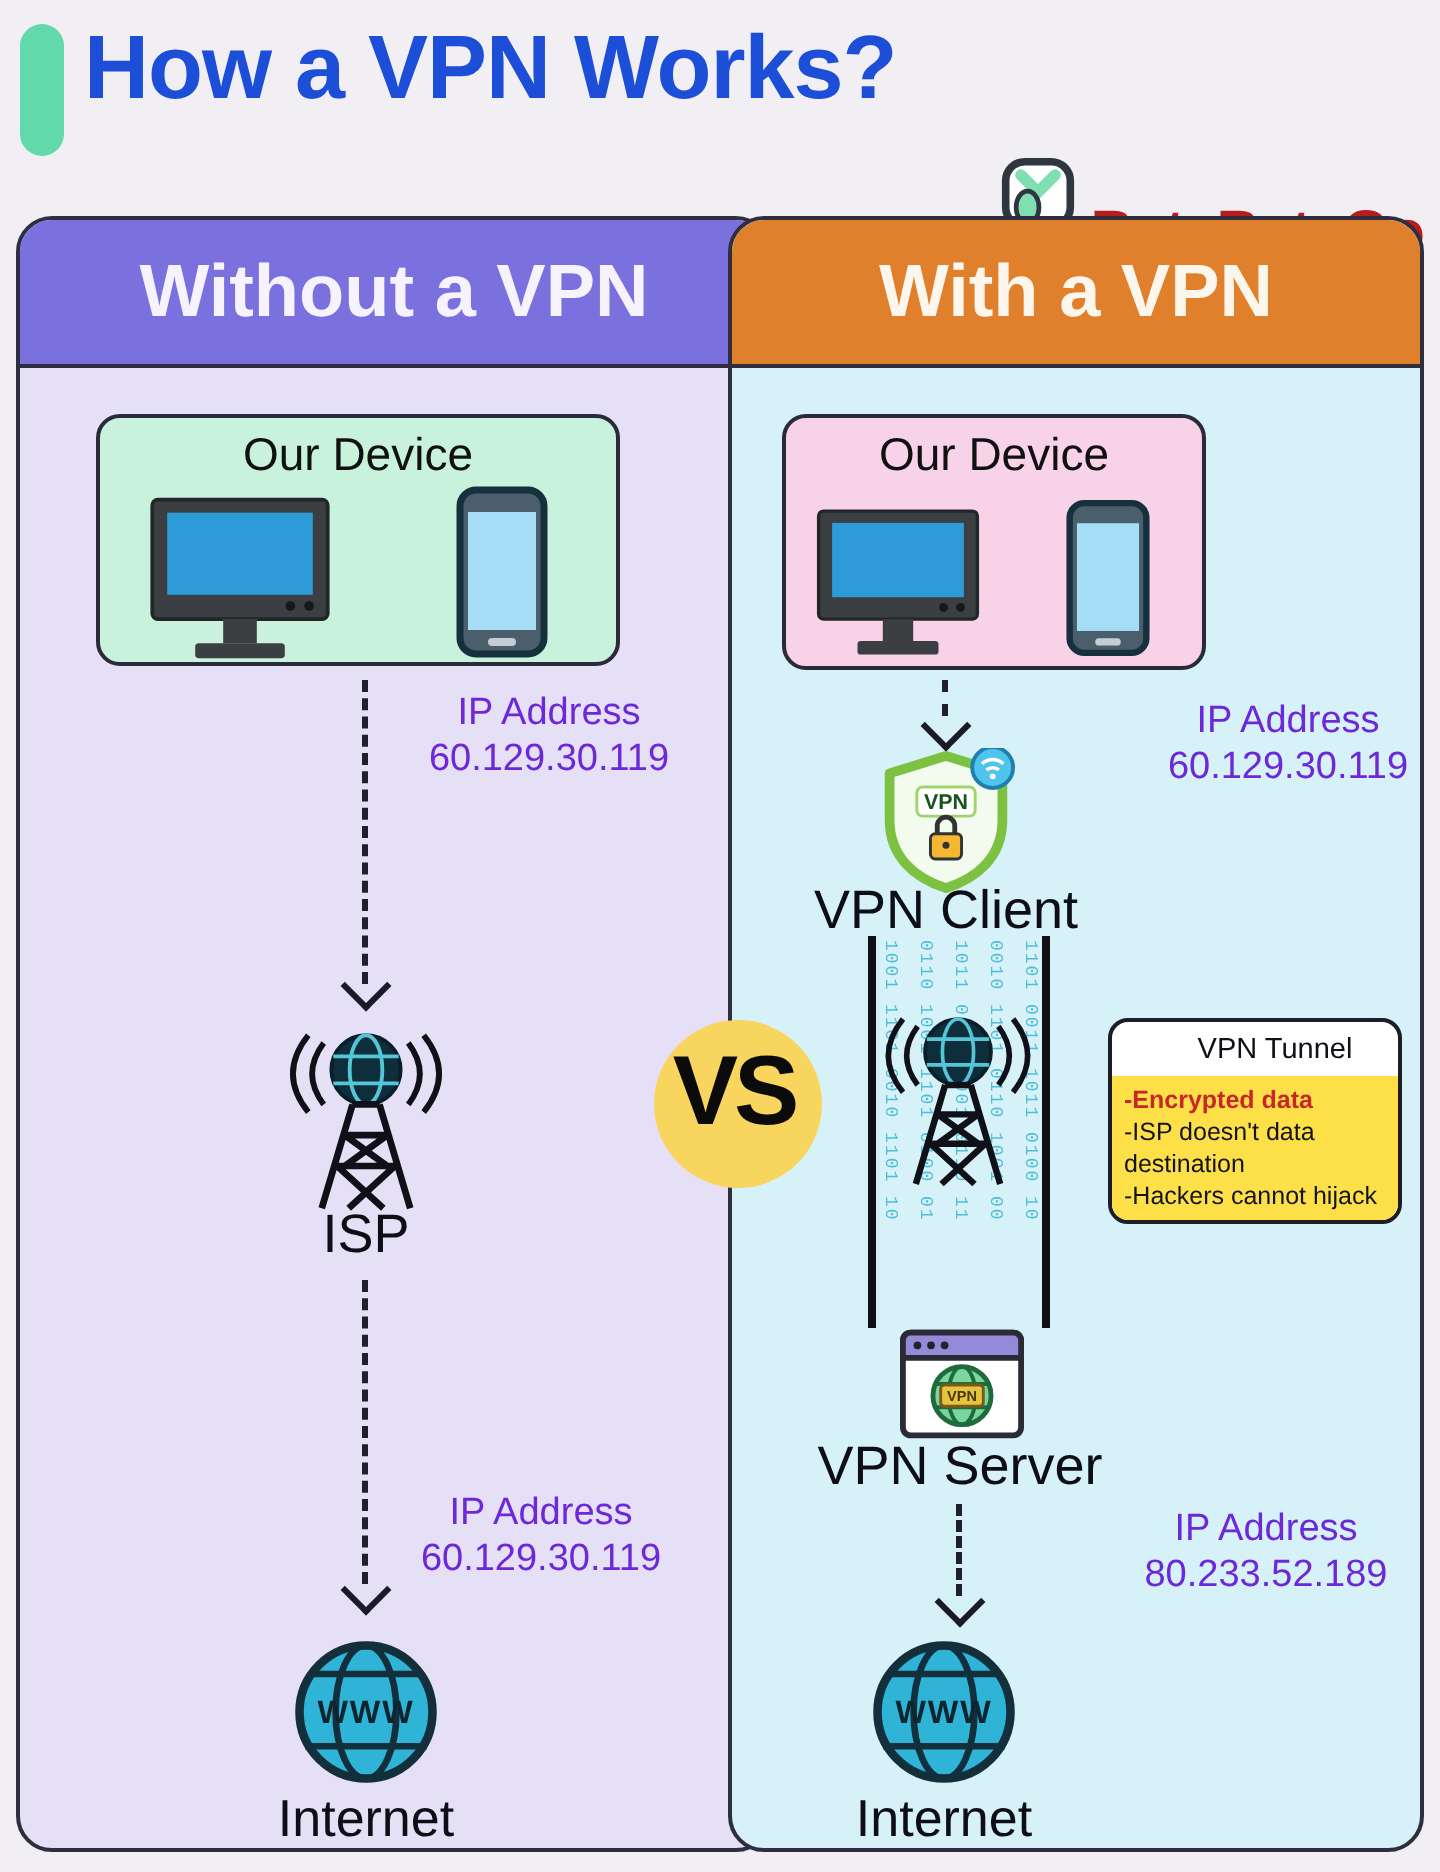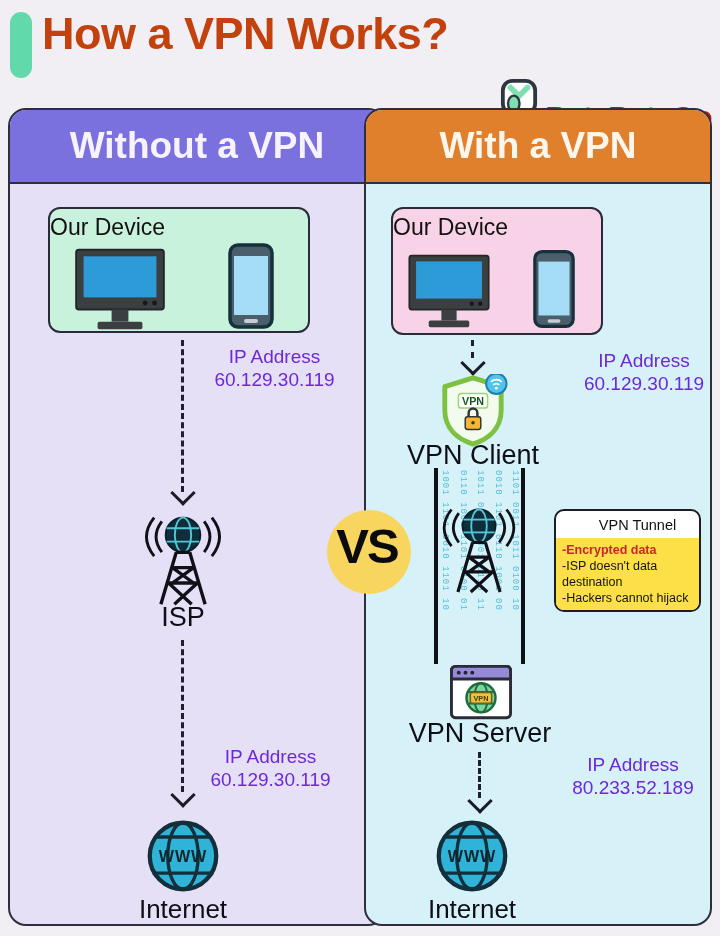--- a/index.html
+++ b/index.html
@@ -1,38 +1,38 @@
 <!DOCTYPE html>
 <html><head>
 <meta charset="utf-8">
 <style>
   html,body{margin:0;padding:0;}
   body{font-family:"Liberation Sans",sans-serif;background:#e9e7ec;}
   .stage{position:relative;width:720px;height:936px;background:#f1eff4;overflow:hidden;}
 
   
   .accent-bar{position:absolute;left:10px;top:12px;width:22px;height:66px;border-radius:11px;background:#62d9aa;}
-  .main-title{position:absolute;left:42px;top:8px;font-size:45px;font-weight:900;color:#c2410c;letter-spacing:-0.5px;}
+  .main-title{position:absolute;left:42px;top:8px;font-size:45px;font-weight:900;color:#1d4ed8;letter-spacing:-0.5px;}
   .brand{position:absolute;top:60px;right:8px;display:flex;align-items:center;gap:7px;}
   .brand-text{font-size:30px;color:#b91c1c;font-weight:600;letter-spacing:-0.5px;margin-top:40px;}
 
   
   .panel{position:absolute;top:108px;height:818px;border:2.5px solid #2e2e3e;border-radius:18px;overflow:hidden;box-sizing:border-box;}
   .panel-left{left:8px;width:378px;background:#e5e0f5;}
   .panel-right{left:364px;width:348px;background:#d6f2f8;}
   .panel-header{height:74px;display:flex;align-items:center;justify-content:center;
     font-size:37px;font-weight:bold;color:#f6f3ff;border-bottom:2.5px solid #2e2e3e;box-sizing:border-box;}
   .panel-left .panel-header{background:#7a71de;}
   .panel-right .panel-header{background:#e07f2c;color:#fdf6ec;}
 
   
   .device-box{position:absolute;border:2.5px solid #2a2a3a;border-radius:12px;box-sizing:border-box;}
   .device-box-left{left:38px;top:97px;width:262px;height:126px;background:#c8f2dc;}
   .device-box-right{left:25px;top:97px;width:212px;height:128px;background:#f8d2e6;}
-  .device-label{text-align:left;margin-top:5px;font-size:23px;color:#111;}
+  .device-label{text-align:center;margin-top:5px;font-size:23px;color:#111;}
 
   .abs{position:absolute;}
   .dash-v{position:absolute;width:0;border-left:3.5px dashed #1f1f2e;}
   .arrow-down{position:absolute;width:15px;height:15px;border-left:3.5px solid #1b1b28;border-bottom:3.5px solid #1b1b28;transform:rotate(-45deg);}
 
   .ip-text{position:absolute;font-size:19px;color:#6d28d9;text-align:center;line-height:1.2;}
   .node-label{position:absolute;font-size:27px;color:#0e0e16;text-align:center;}
 
   
   .tunnel-line{position:absolute;width:0;border-left:4px solid #101018;}

